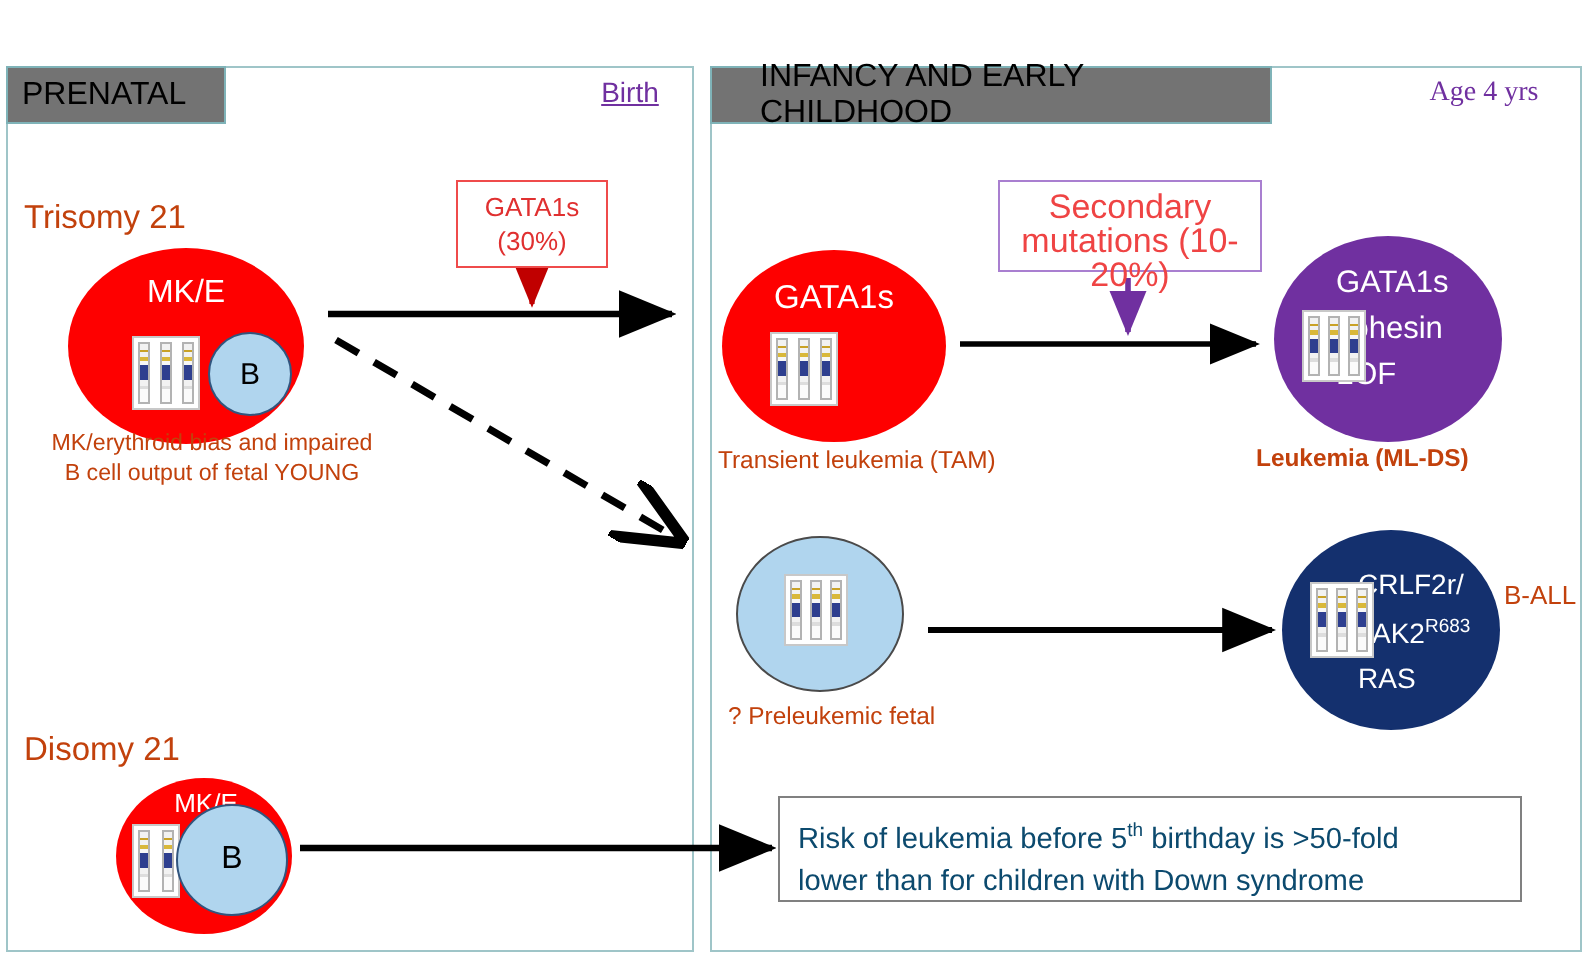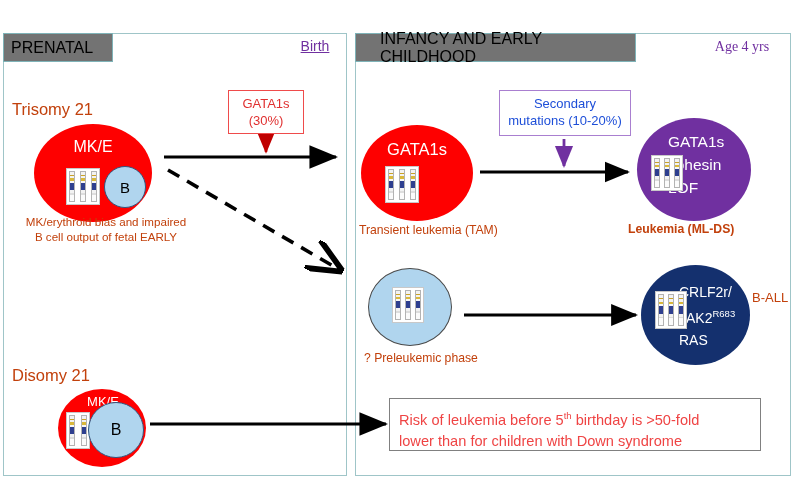--- a/index.html
+++ b/index.html
@@ -205,28 +205,28 @@
   #callout-gata1s {
     left: 228px; top: 90px; width: 76px; height: 44px;
     border: 1px solid #ef4b4b;
     color: #e03030;
     font-size: 13px;
     padding-top: 4px;
   }
   #callout-secondary {
     left: 499px; top: 90px; width: 132px; height: 46px;
     border: 1px solid #a97fd0;
-    color: #1d4ed8;
-    font-size: 13px;
+    color: #ef4444;
+    font-size: 17px;
     padding-top: 4px;
   }
   #callout-risk {
     left: 389px; top: 398px; width: 372px; height: 53px;
     border: 1px solid #808080;
-    color: #ef4444;
+    color: #0c4a6e;
     font-size: 14.6px;
     line-height: 21px;
     text-align: left;
     padding: 6px 0 0 9px;
   }
   #callout-risk sup { font-size: 9.5px; }
 
   
   #arrows {
     position: absolute;
@@ -286,21 +286,21 @@
 
   <div class="cell" id="cell-trisomy"></div>
   <div class="cell-text" id="txt-mke-tri">MK/E</div>
   <div class="chrom-icon" id="chrom-trisomy">
     <div class="chrom"></div>
       <div class="chrom"></div>
       <div class="chrom"></div>
   </div>
   <div class="bcell" id="bcell-trisomy">B</div>
   <div class="txt" id="trisomy-caption">MK/erythroid bias and impaired
-B cell output of fetal EARLY</div>
+B cell output of fetal YOUNG</div>
 
   <div class="txt" id="disomy-label">Disomy 21</div>
 
   <div class="cell" id="cell-disomy"></div>
   <div class="cell-text" id="txt-mke-dis">MK/E</div>
   <div class="chrom-icon" id="chrom-disomy">
     <div class="chrom"></div>
       <div class="chrom"></div>
   </div>
   <div class="bcell" id="bcell-disomy">B</div>
@@ -330,21 +330,21 @@
       <div class="chrom"></div>
   </div>
   <div class="txt" id="mlds-caption">Leukemia (ML-DS)</div>
 
   <div class="cell" id="cell-preleuk"></div>
   <div class="chrom-icon" id="chrom-preleuk">
     <div class="chrom"></div>
       <div class="chrom"></div>
       <div class="chrom"></div>
   </div>
-  <div class="txt" id="preleuk-caption">? Preleukemic phase</div>
+  <div class="txt" id="preleuk-caption">? Preleukemic fetal</div>
 
   <div class="cell" id="cell-ball"></div>
   <div class="cell-text" id="txt-ball"><span>CRLF2r/</span><br><span>JAK2</span><sup>R683</sup><br><span>RAS</span></div>
   <div class="chrom-icon" id="chrom-ball">
     <div class="chrom"></div>
       <div class="chrom"></div>
       <div class="chrom"></div>
   </div>
   <div class="txt" id="ball-label">B-ALL</div>
 

